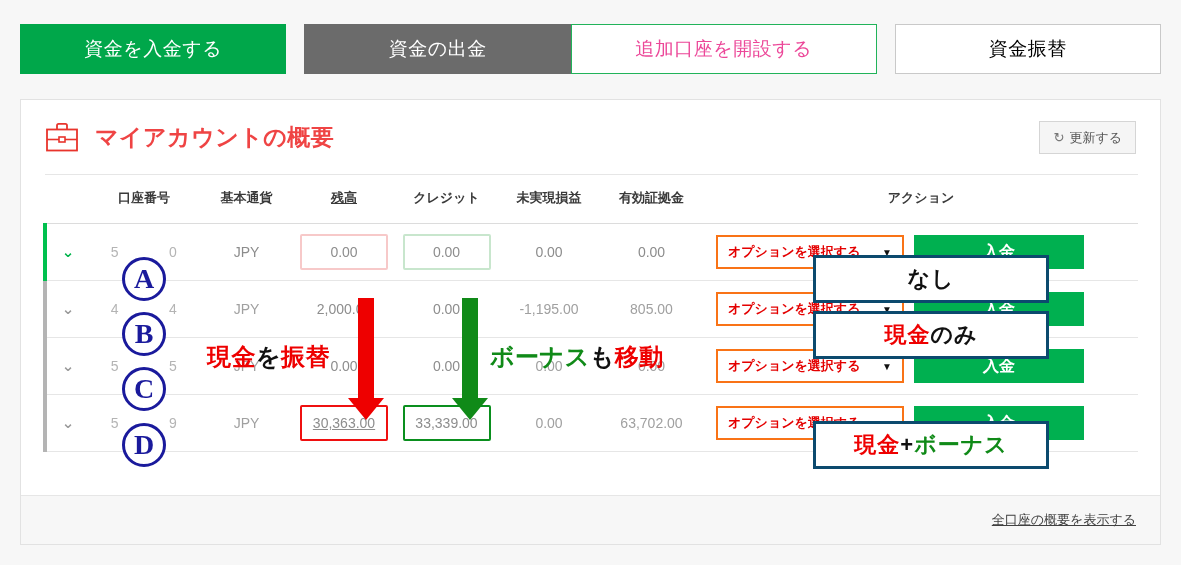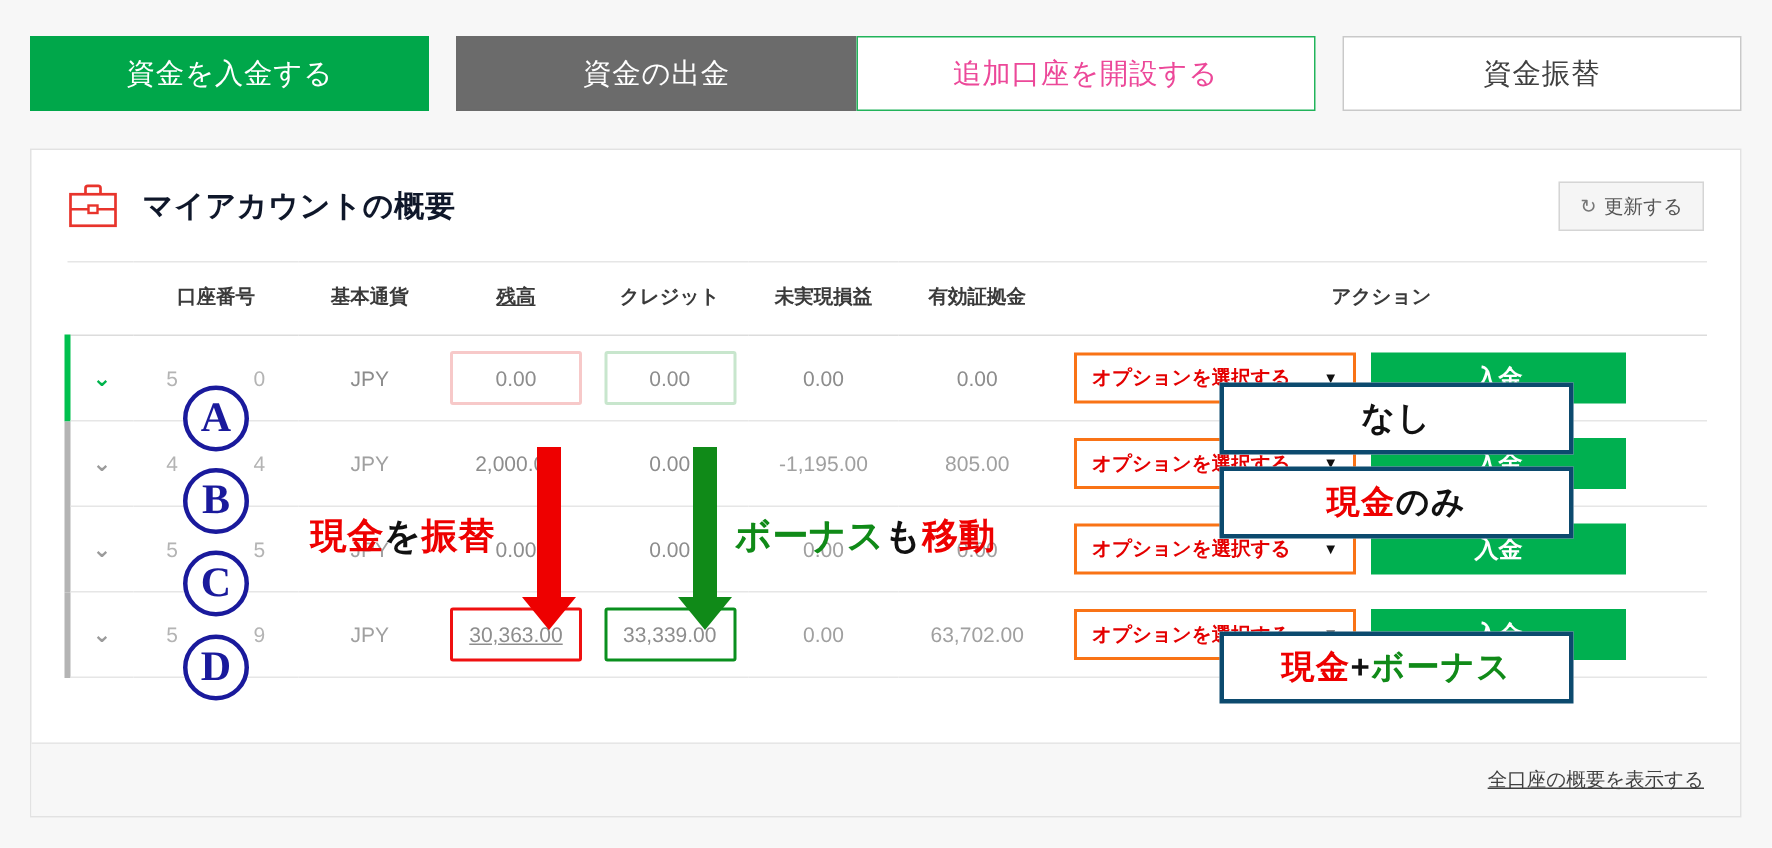--- a/index.html
+++ b/index.html
@@ -25,39 +25,39 @@
     height: 50px;
     display: flex; align-items: center; justify-content: center;
     font-size: 19px; font-weight: normal;
     letter-spacing: .5px;
     cursor: pointer;
     user-select: none;
   }
   .topbtn.deposit { width: 272px; background: #00a74a; color: #ffffff; border: 1px solid #00a74a; }
   .topbtn.withdraw { width: 272px; background: #6b6b6b; color: #ffffff; border: 1px solid #6b6b6b; margin-left: 18px; }
   .topbtn.newacct { width: 312px; background: #ffffff; color: #ec4899; border: 1px solid #21b35a; }
-  .topbtn.transfer { width: 272px; background: #ffffff; color: #404040; border: 1px solid #c9c9c9; margin-left: 18px; }
+  .topbtn.transfer { width: 272px; background: #ffffff; color: #000000; border: 1px solid #c9c9c9; margin-left: 18px; }
 
   
   .card {
     position: absolute; left: 20px; top: 99px;
     width: 1141px; height: 446px;
     background: #ffffff;
     border: 1px solid #e2e2e2;
   }
   .card-head {
     position: relative;
     height: 74px;
     display: flex; align-items: center;
     padding: 0 24px;
   }
   .brief-icon { width: 34px; height: 32px; flex: 0 0 34px; }
   .card-title {
     margin-left: 16px;
-    font-size: 20px; font-weight: bold; color: #0f172a;
+    font-size: 23px; font-weight: bold; color: #ef4444;
     letter-spacing: .5px;
   }
   .refresh-btn {
     position: absolute; right: 24px; top: 21px;
     height: 33px; padding: 0 13px;
     background: #f5f5f5; border: 1px solid #d5d5d5;
     display: flex; align-items: center; gap: 5px;
     font-size: 13px; color: #555;
     cursor: pointer; user-select: none;
   }

